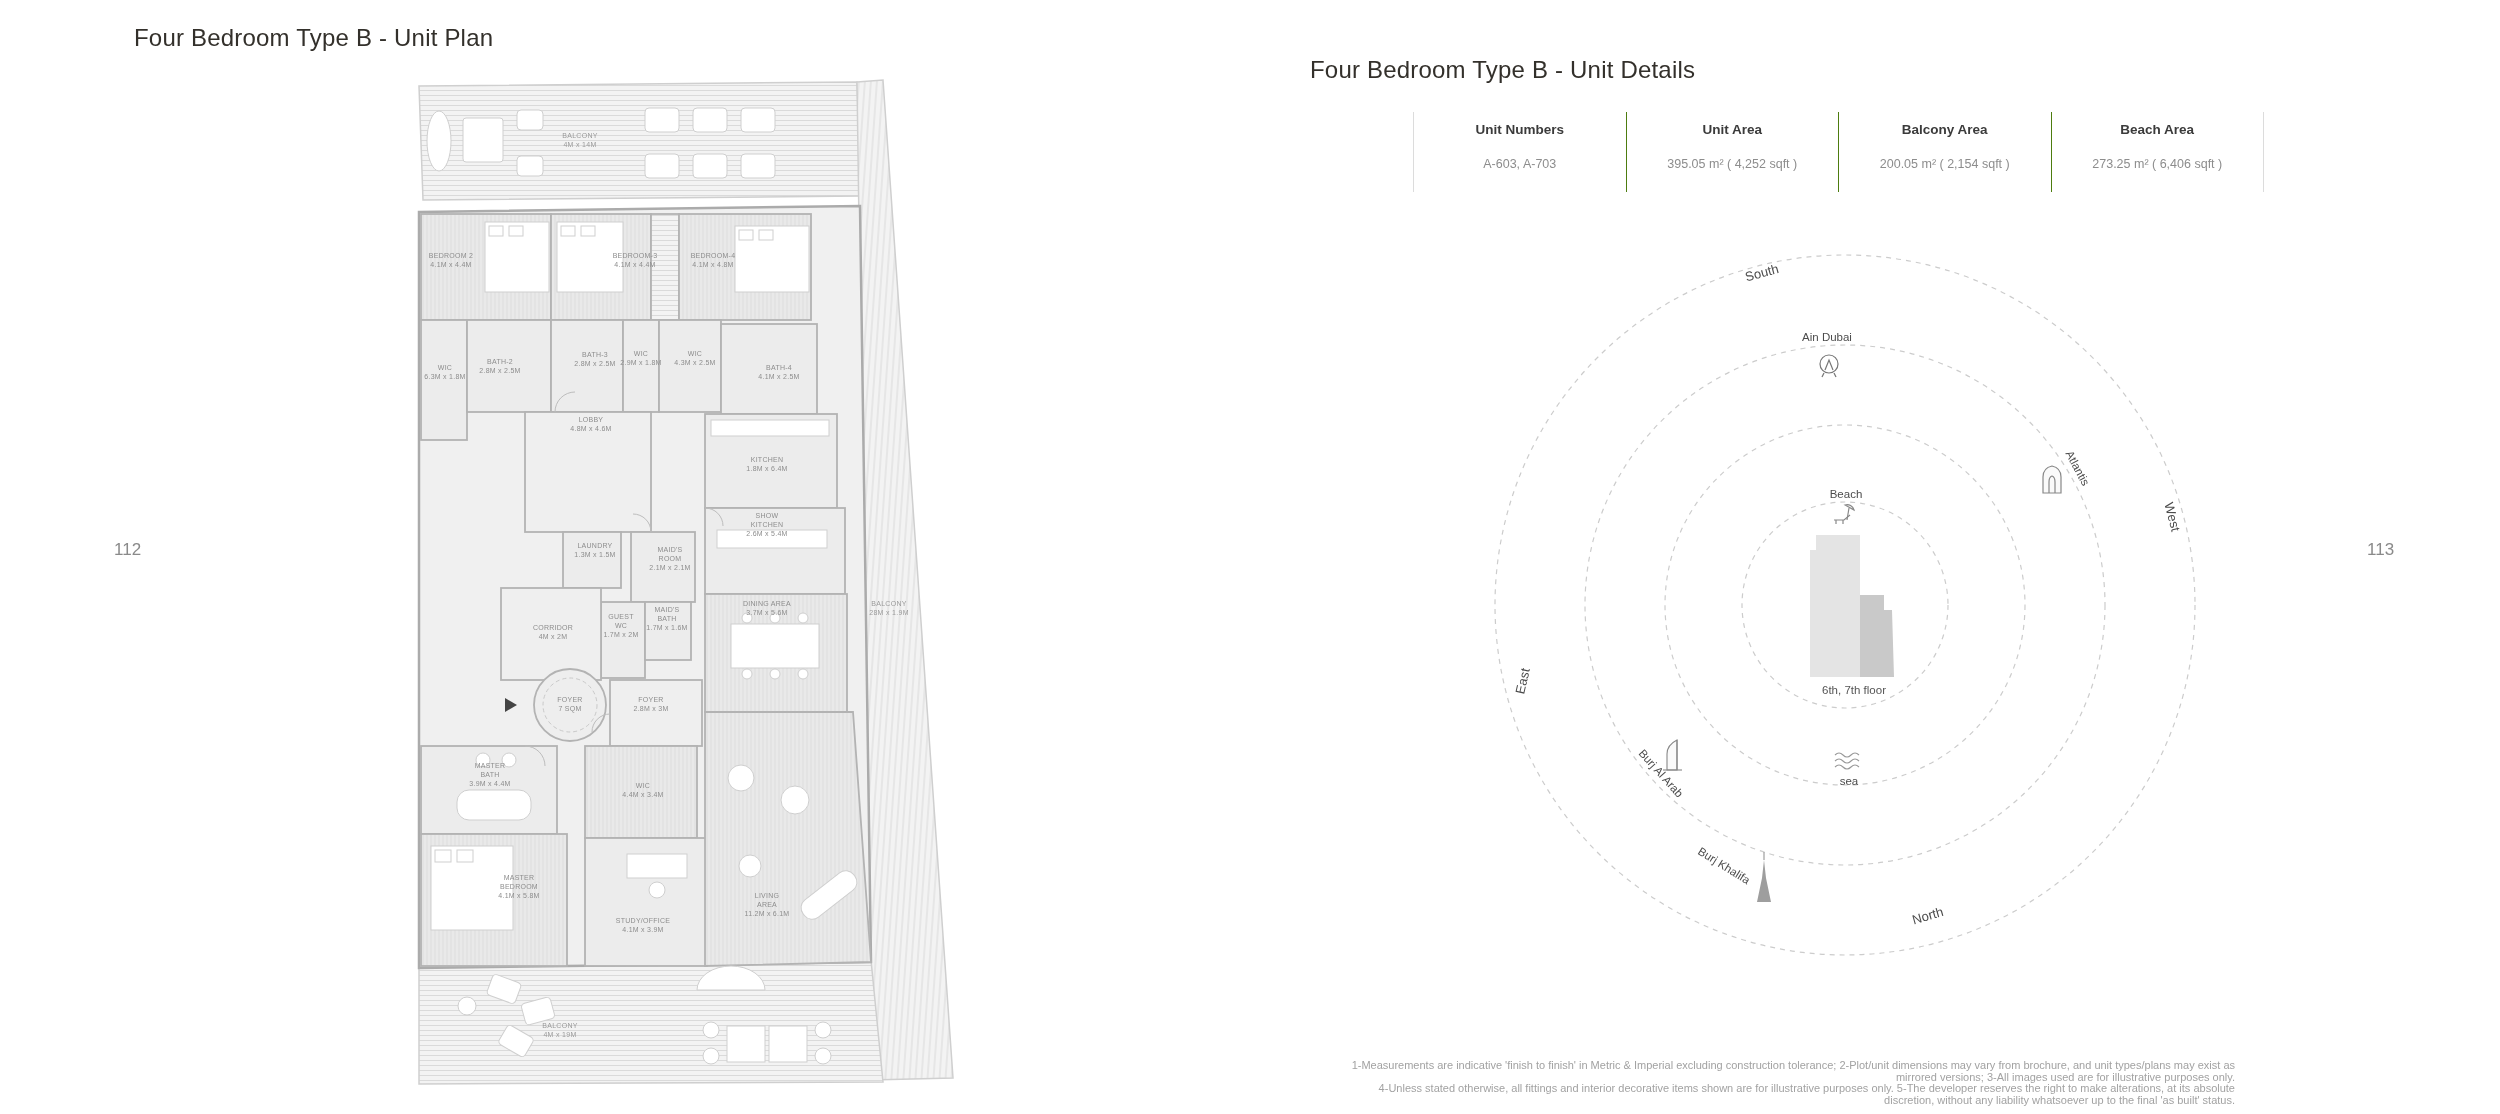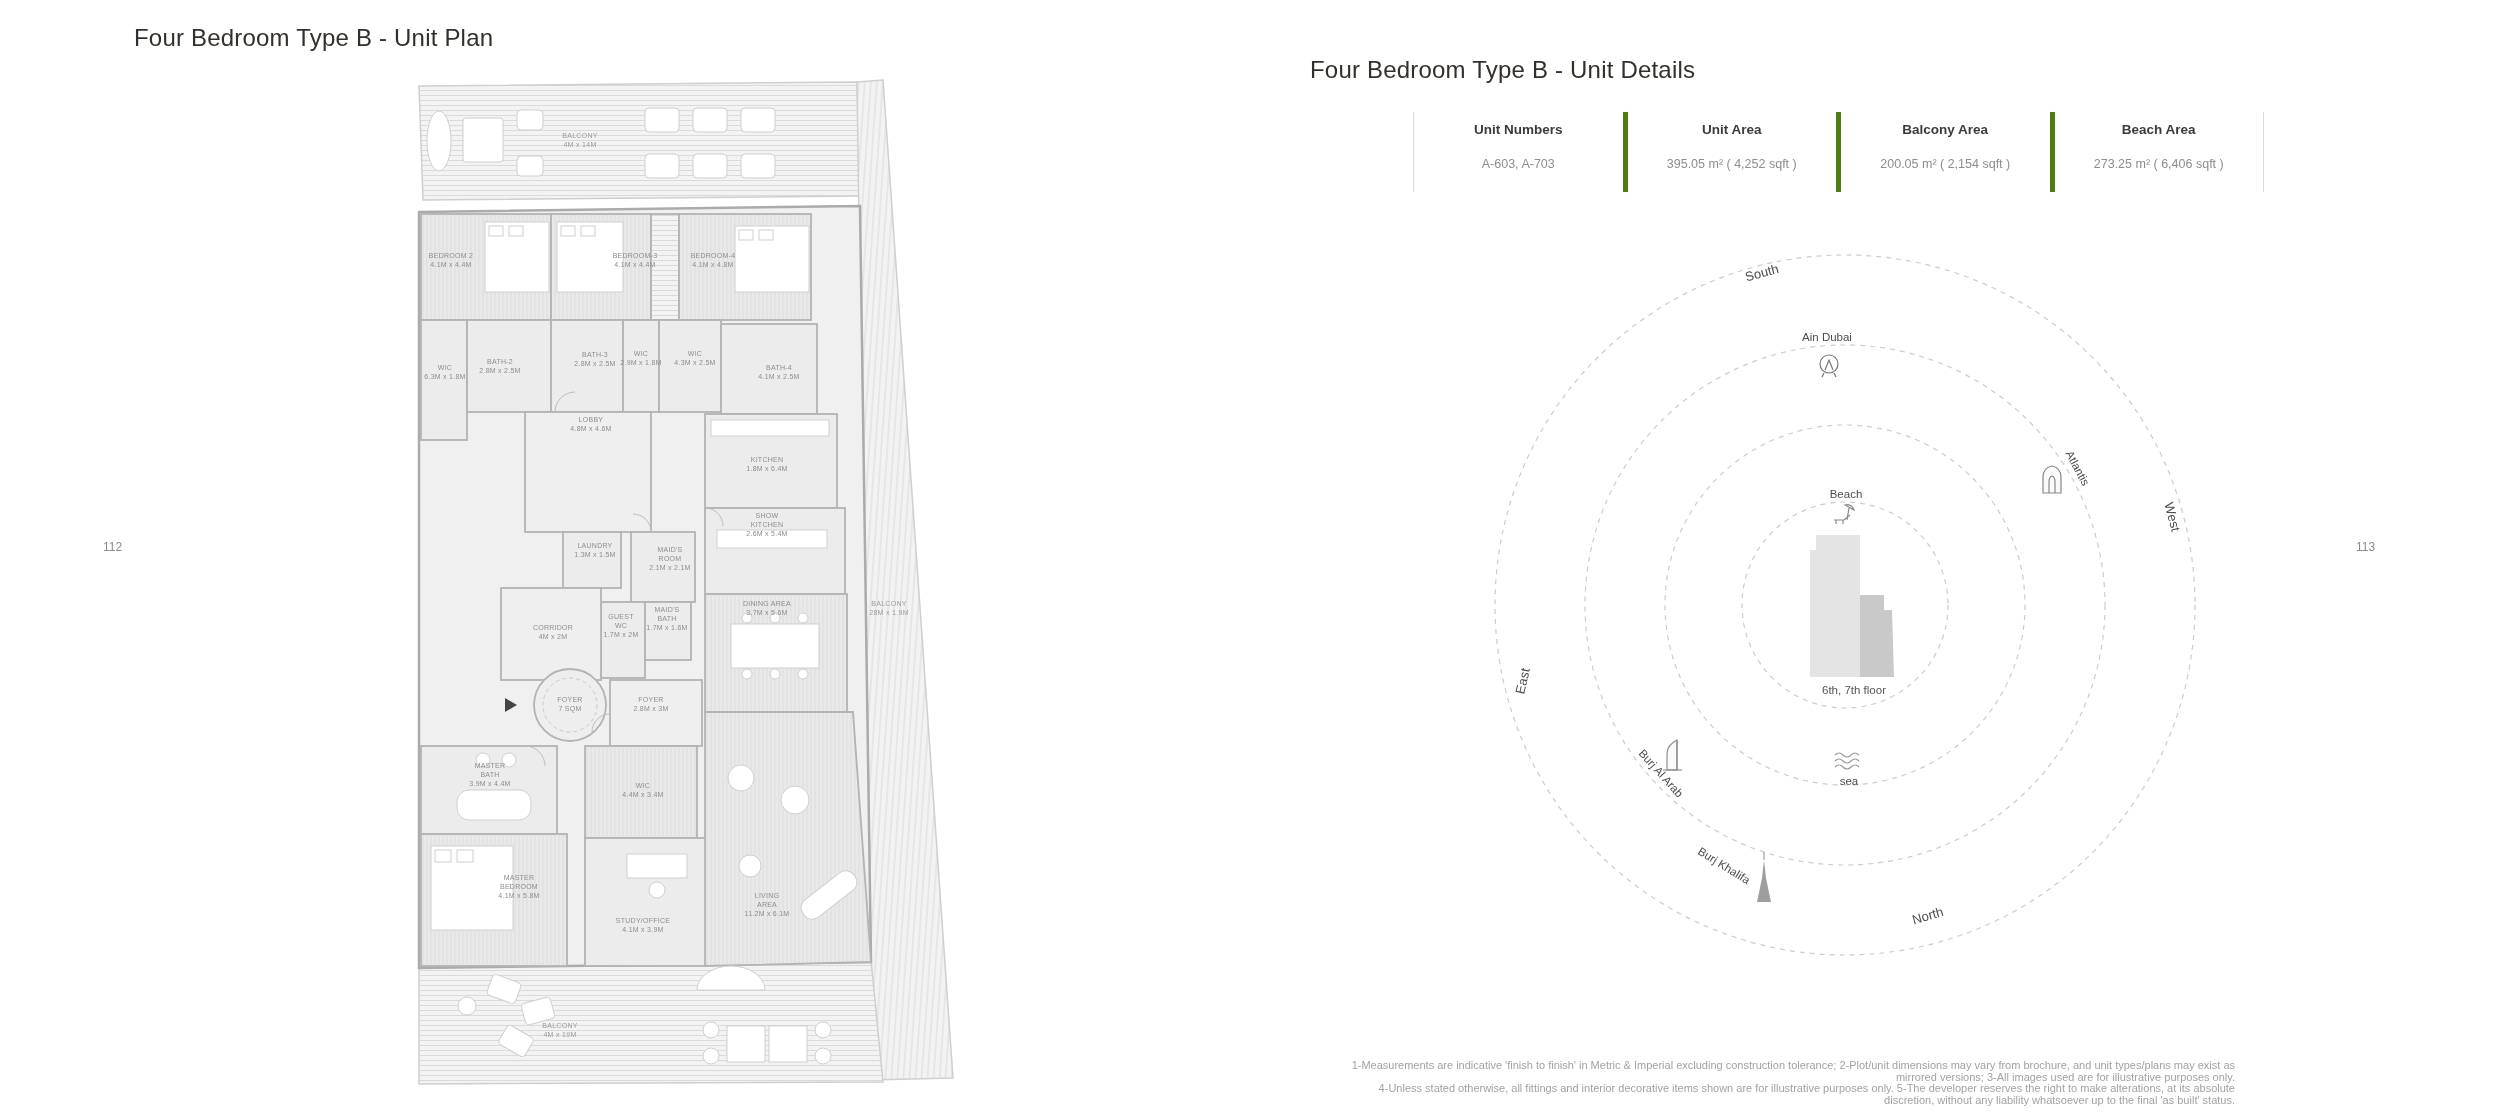--- a/index.html
+++ b/index.html
@@ -6,31 +6,31 @@
   .page{
     position:relative;width:2500px;height:1114px;background:#ffffff;overflow:hidden;
     font-family:Liberation Sans, sans-serif;color:#3a3a3a;
   }
   .panel-title{
     position:absolute;top:24px;margin:0;font-size:24px;font-weight:500;
     color:#33302b;letter-spacing:.2px;
   }
   #title-left{left:134px;}
   #title-right{left:1310px;margin-top:32px;}
-  .page-number{position:absolute;top:540px;font-size:12px;color:#8a8a8a;}
+  .page-number{position:absolute;top:540px;font-size:17px;color:#8a8a8a;margin-left:11px;}
   #page-num-left{left:103px;}
   #page-num-right{left:2356px;}
 
   
   .details-table{
     position:absolute;left:1413px;top:112px;width:849px;height:80px;
     display:flex;border-left:1px solid #dcdcdc;border-right:1px solid #dcdcdc;
   }
   .details-col{
-    flex:1;border-right:5px solid #4d7c0f;text-align:center;padding-top:10px;
+    flex:1;border-right:1px solid #4d7c0f;text-align:center;padding-top:10px;
   }
   .details-col:last-child{border-right:none;}
   .details-header{font-size:13.5px;font-weight:bold;color:#3b3b3b;}
   .details-value{font-size:12.5px;color:#8d8d8d;margin-top:20px;}
 
   
   svg{position:absolute;}
   #plan-svg{left:405px;top:78px;}
   #compass-svg{left:1480px;top:240px;}
   .room-label{font-size:7px;fill:#8d8d8d;text-anchor:middle;letter-spacing:.25px;}

